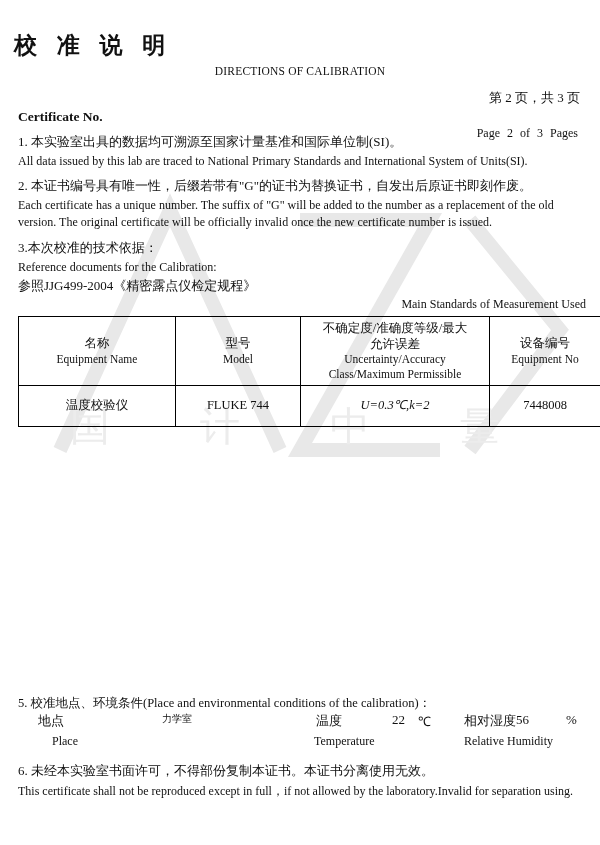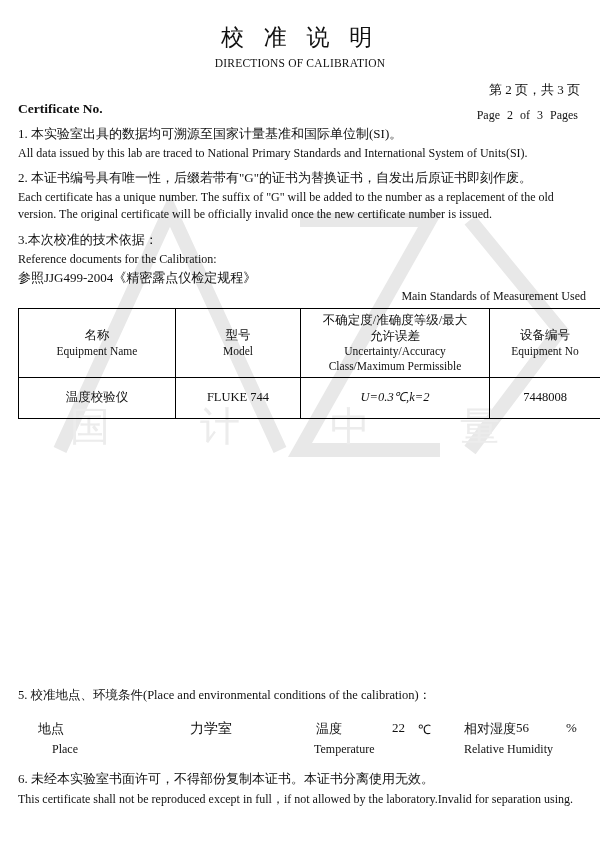--- a/index.html
+++ b/index.html
@@ -30,26 +30,26 @@
     width: 600px;
     height: 320px;
     pointer-events: none;
     z-index: 0;
     overflow: hidden;
   }
   .watermark svg { display:block; }
   .content { position: relative; z-index: 2; }
 
   .title-cn {
-    text-align: center;
+    text-align: left;
     font-size: 23px;
-    font-weight: normal;
+    font-weight: bold;
     letter-spacing: 7px;
     font-family: "Liberation Serif", serif;
-    margin-top: 12px;
+    margin-top: 20px;
   }
   .title-en {
     text-align: center;
     font-size: 11.5px;
     margin-top: 4px;
     letter-spacing: 0.2px;
   }
 
   .cert-row {
     margin-top: 12px;
@@ -68,21 +68,21 @@
     font-size: 13.5px;
     font-weight: bold;
   }
   .page-cn {
     position: absolute;
     right: 6px; top: 0;
     font-size: 13px;
   }
   .page-en {
     position: absolute;
-    right: 6px; top: 27px;
+    right: 6px; top: 37px;
     font-size: 12px;
   }
   .page-en span { margin: 0 2px; }
 
   .para {
     font-size: 12.5px;
     line-height: 1.45;
     margin: 2px 0 0 4px;
   }
   .para.cn { font-size: 13px; }
@@ -132,30 +132,30 @@
 
   .spacer { height: 268px; }
 
   .sec5 {
     font-size: 12.5px;
     margin: 0 0 0 4px;
   }
   .env-row {
     position: relative;
     height: 22px;
-    margin-top: 16px;
+    margin-top: 0;
     font-size: 13px;
   }
   .env-row2 {
     position: relative;
     height: 18px;
     font-size: 12px;
   }
   .c-place { position: absolute; left: 24px; }
-  .c-placeval { position: absolute; left: 176px; font-size: 14px; }
+  .c-placeval { position: absolute; left: 148px; font-size: 10px; }
   .c-temp { position: absolute; left: 302px; }
   .c-tempval { position: absolute; left: 378px; }
   .c-tempunit { position: absolute; left: 404px; }
   .c-hum { position: absolute; left: 450px; }
   .c-humval { position: absolute; left: 502px; }
   .c-humunit { position: absolute; left: 552px; }
   .e-place { position: absolute; left: 38px; }
   .e-temp { position: absolute; left: 300px; }
   .e-hum { position: absolute; left: 450px; }
 

